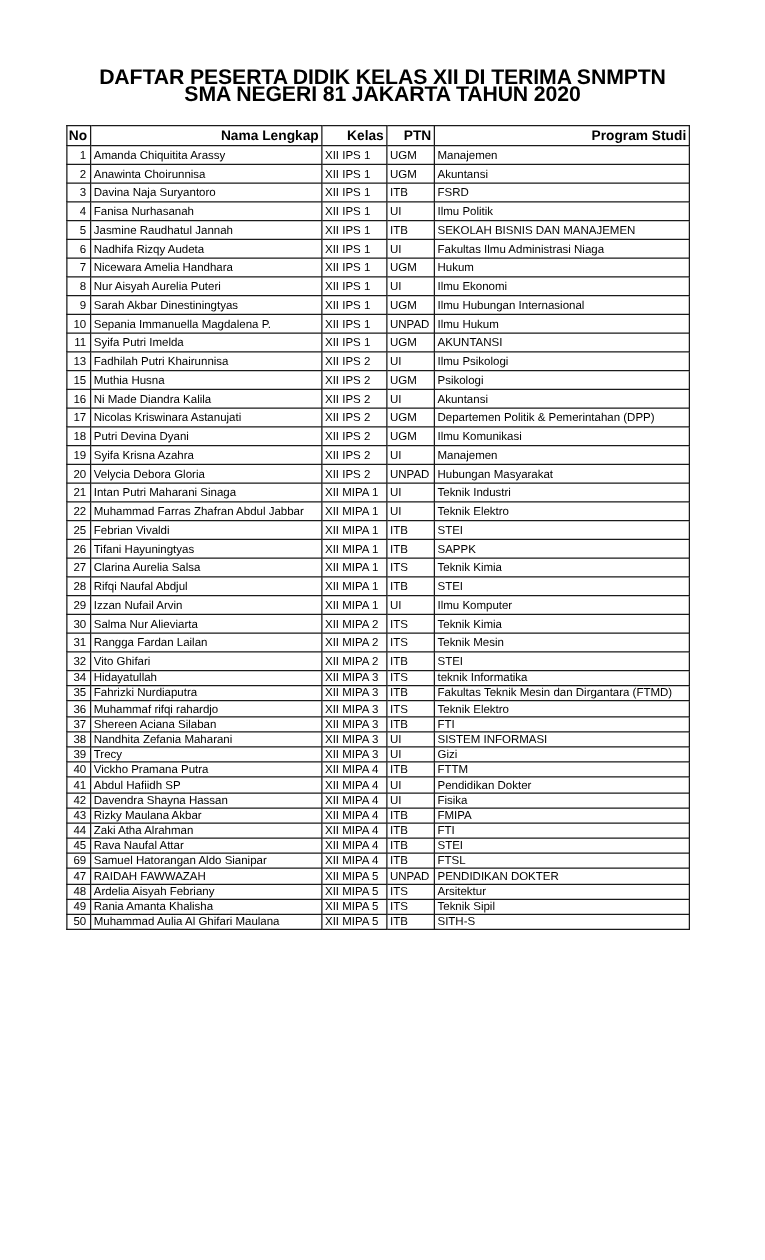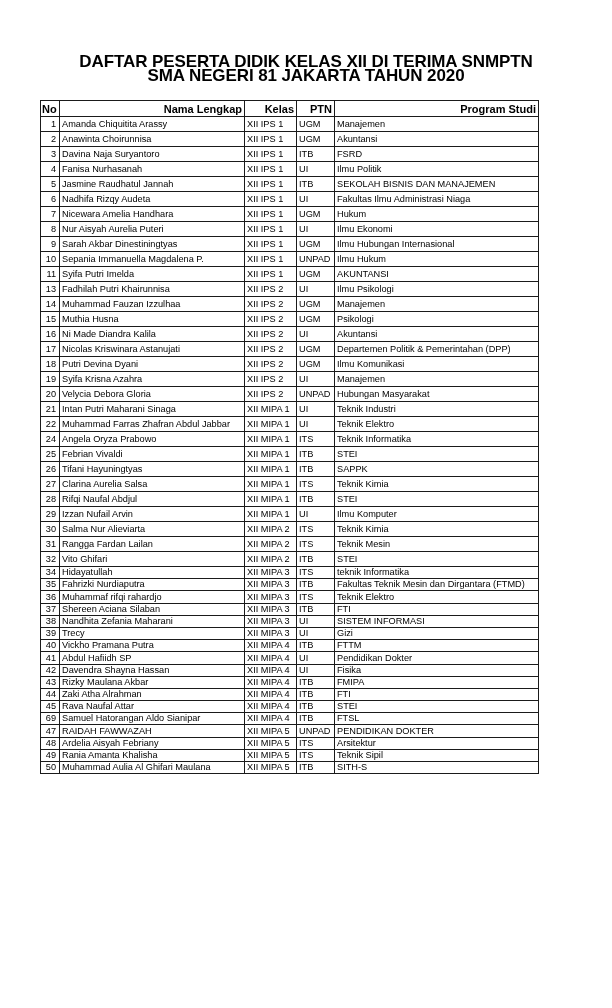--- a/index.html
+++ b/index.html
@@ -2,21 +2,21 @@
 <html><head>
 <meta charset="utf-8">
 <style>
   html, body { margin: 0; padding: 0; background: #ffffff; }
   body { width: 612px; height: 1008px; position: relative; overflow: hidden;
          font-family: "Liberation Sans", sans-serif; color: #000; }
   .title { position: absolute; left: 0; width: 612px; text-align: center;
            font-weight: bold; font-size: 17px; line-height: 15px; letter-spacing: -0.1px; }
   #t1 { top: 54px; }
   #t2 { top: 68px; }
-  table { position: absolute; left: 40px; top: 100px; border-collapse: collapse;
+  table { position: absolute; left: 53px; top: 100px; border-collapse: collapse;
           table-layout: fixed; width: 498px; font-size: 9.2px; }
   th, td { border: 1px solid #1a1a1a; padding: 0 2px; white-space: nowrap; overflow: visible;
            vertical-align: bottom; }
   th { font-weight: bold; font-size: 11px; height: 15px; line-height: 14px; text-align: right; }
   th.no { text-align: left; padding-left: 1px; }
   td.no { text-align: right; padding-right: 3px; }
   tr.r-a td { height: 14px; line-height: 13px; }
   tr.r-b td { height: 11.2px; line-height: 11px; }
   table { border: 1.5px solid #333; }
 </style>
@@ -122,27 +122,20 @@
         <td>AKUNTANSI</td>
       </tr>
       <tr class="r-a">
         <td class="no">13</td>
         <td>Fadhilah Putri Khairunnisa</td>
         <td>XII IPS 2</td>
         <td>UI</td>
         <td>Ilmu Psikologi</td>
       </tr>
       <tr class="r-a">
-        <td class="no">14</td>
-        <td>Muhammad Fauzan Izzulhaa</td>
-        <td>XII IPS 2</td>
-        <td>UGM</td>
-        <td>Manajemen</td>
-      </tr>
-      <tr class="r-a">
         <td class="no">15</td>
         <td>Muthia Husna</td>
         <td>XII IPS 2</td>
         <td>UGM</td>
         <td>Psikologi</td>
       </tr>
       <tr class="r-a">
         <td class="no">16</td>
         <td>Ni Made Diandra Kalila</td>
         <td>XII IPS 2</td>
@@ -183,27 +176,20 @@
         <td>XII MIPA 1</td>
         <td>UI</td>
         <td>Teknik Industri</td>
       </tr>
       <tr class="r-a">
         <td class="no">22</td>
         <td>Muhammad Farras Zhafran Abdul Jabbar</td>
         <td>XII MIPA 1</td>
         <td>UI</td>
         <td>Teknik Elektro</td>
-      </tr>
-      <tr class="r-a">
-        <td class="no">24</td>
-        <td>Angela Oryza Prabowo</td>
-        <td>XII MIPA 1</td>
-        <td>ITS</td>
-        <td>Teknik Informatika</td>
       </tr>
       <tr class="r-a">
         <td class="no">25</td>
         <td>Febrian Vivaldi</td>
         <td>XII MIPA 1</td>
         <td>ITB</td>
         <td>STEI</td>
       </tr>
       <tr class="r-a">
         <td class="no">26</td>

